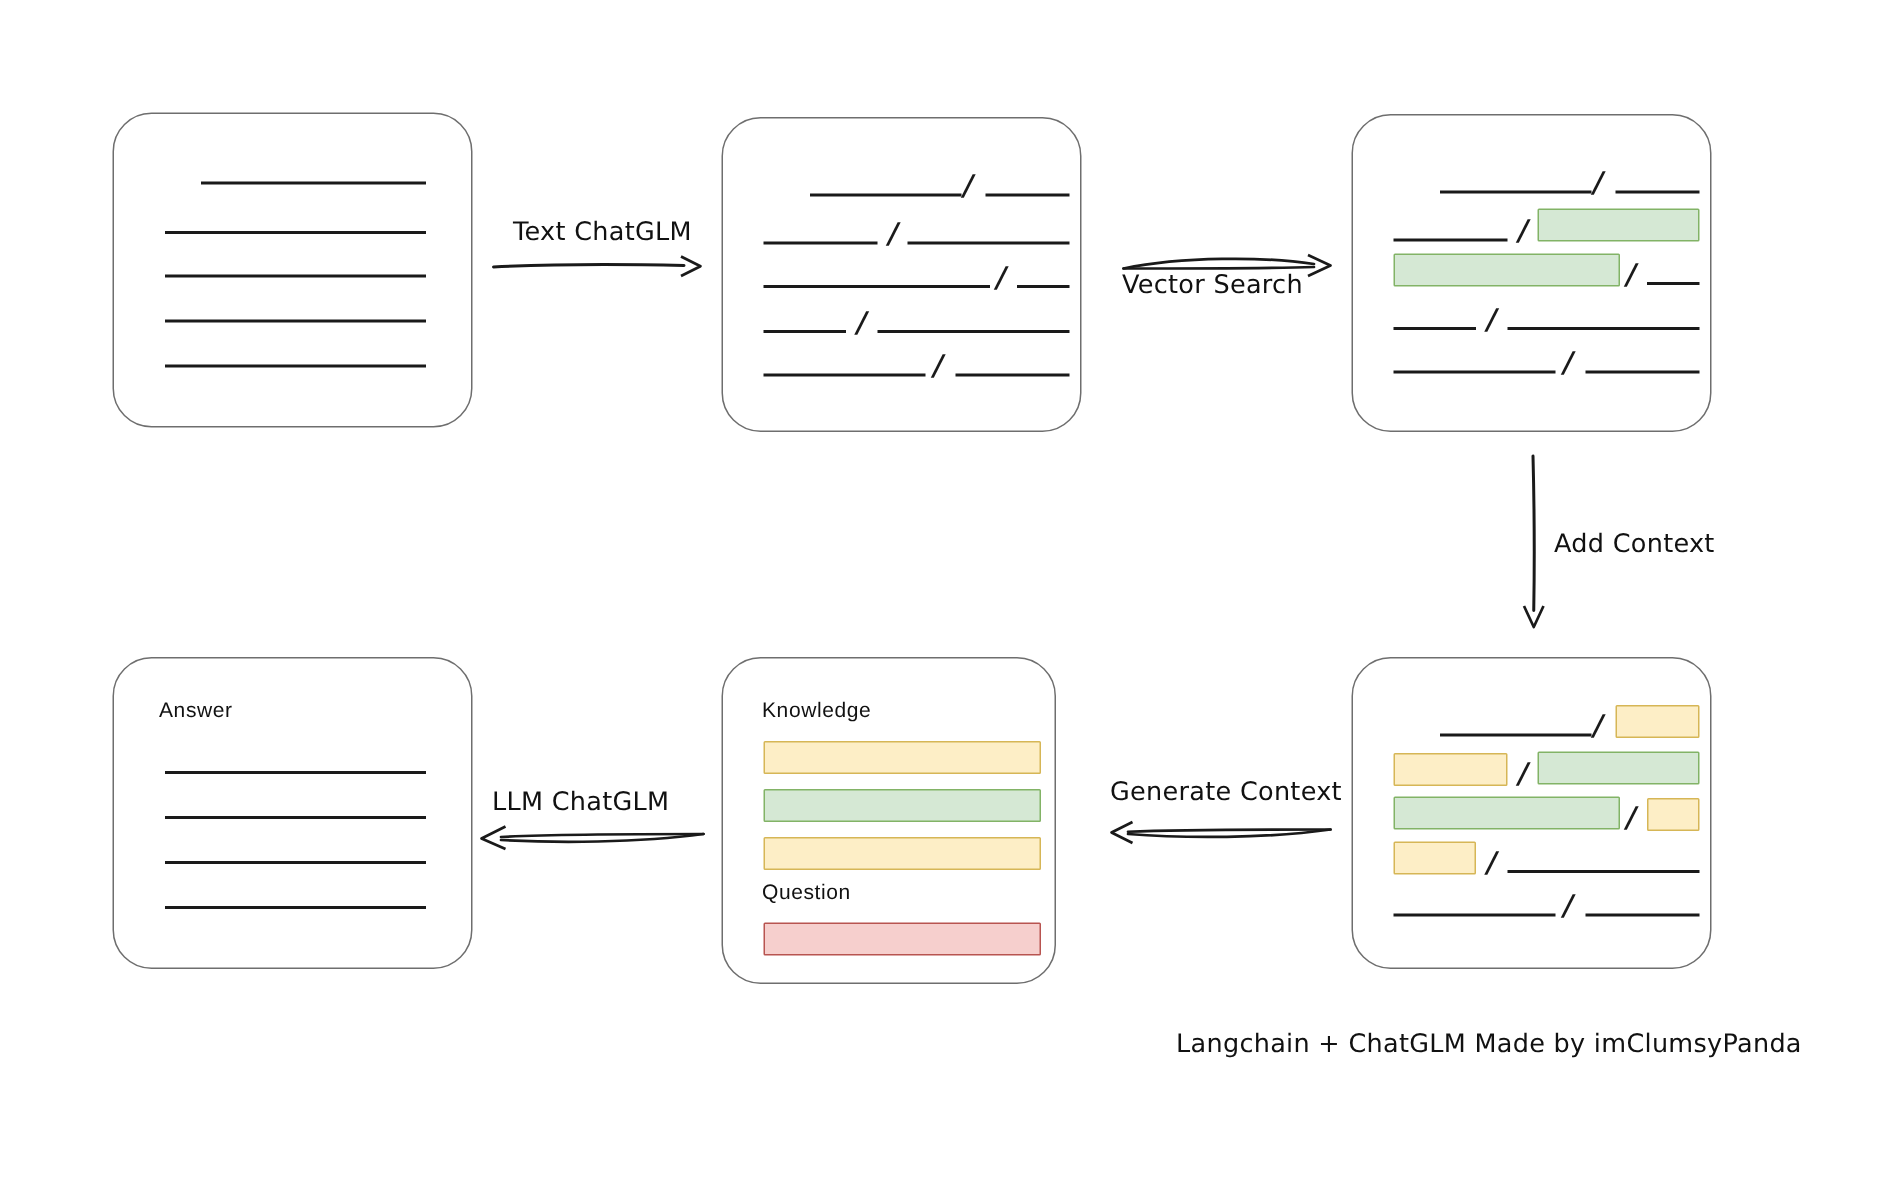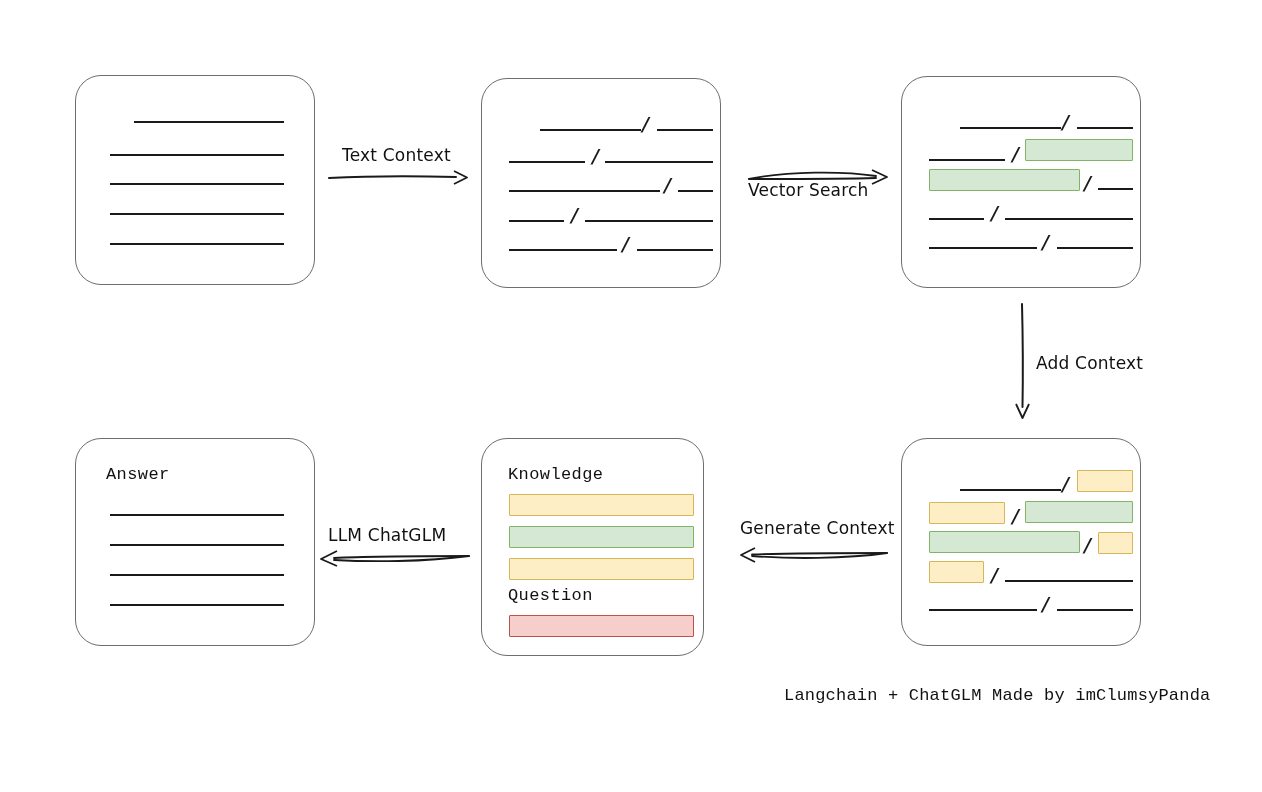--- a/index.html
+++ b/index.html
@@ -23,22 +23,22 @@
     border-radius: 26px;
     background: #ffffff;
     box-sizing: border-box;
   }
   .box-inner {
     position: absolute;
     left: 0; top: 0; right: 0; bottom: 0;
   }
   .boxlabel {
     position: absolute;
-    font-family: Liberation Mono, monospace;
-    font-size: 17px;
+    font-family: Liberation Sans, sans-serif;
+    font-size: 14px;
     color: #111111;
     letter-spacing: 0.4px;
     white-space: nowrap;
   }
   
   .rule {
     position: absolute;
     height: 0;
     border-top: 2px solid #1a1a1a;
   }
@@ -88,21 +88,21 @@
   <div class="box" style="left:75px; top:75px; width:240px; height:210px;">
     <div class="box-inner">
       <div class="rule" style="left:58px; top:45px; width:150px;"></div>
       <div class="rule" style="left:34px; top:78px; width:174px;"></div>
       <div class="rule" style="left:34px; top:107px; width:174px;"></div>
       <div class="rule" style="left:34px; top:137px; width:174px;"></div>
       <div class="rule" style="left:34px; top:167px; width:174px;"></div>
     </div>
   </div>
 
-  <div class="arrow-label" style="left:342px; top:145px;">Text Context</div>
+  <div class="arrow-label" style="left:342px; top:145px;">Text ChatGLM</div>
   <svg class="arrow-svg" style="left:328px; top:168px;" width="140" height="20" viewBox="0 0 140 20">
     <path d="M1 10 C 40 8, 90 8, 128 9" stroke="#1a1a1a" stroke-width="2" fill="none" stroke-linecap="round"></path>
     <path d="M126 3 L139 9.5 L126 16" stroke="#1a1a1a" stroke-width="1.8" fill="none" stroke-linejoin="round"></path>
   </svg>
 
   <div class="box" style="left:481px; top:78px; width:240px; height:210px;">
     <div class="box-inner">
 
       <div class="rule" style="left:58px; top:50px; width:101px;"></div>
       <div class="slash" style="left:160px; top:36px;">/</div>
@@ -217,15 +217,15 @@
   <div class="box" style="left:75px; top:438px; width:240px; height:208px;">
     <div class="box-inner">
       <div class="boxlabel" style="left:30px; top:26px;">Answer</div>
       <div class="rule" style="left:34px; top:75px; width:174px;"></div>
       <div class="rule" style="left:34px; top:105px; width:174px;"></div>
       <div class="rule" style="left:34px; top:135px; width:174px;"></div>
       <div class="rule" style="left:34px; top:165px; width:174px;"></div>
     </div>
   </div>
 
-  <div class="caption" style="left:784px; top:686px;font-family:Liberation Mono, monospace;">Langchain + ChatGLM Made by imClumsyPanda</div>
+  <div class="caption" style="left:784px; top:686px;">Langchain + ChatGLM Made by imClumsyPanda</div>
 
 </div>
 
 </body></html>

